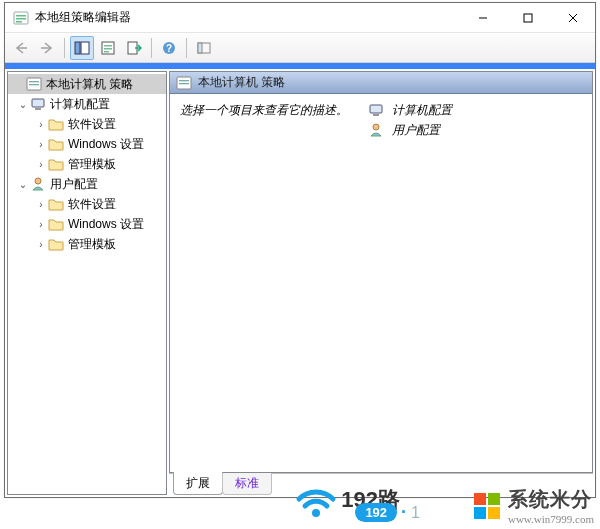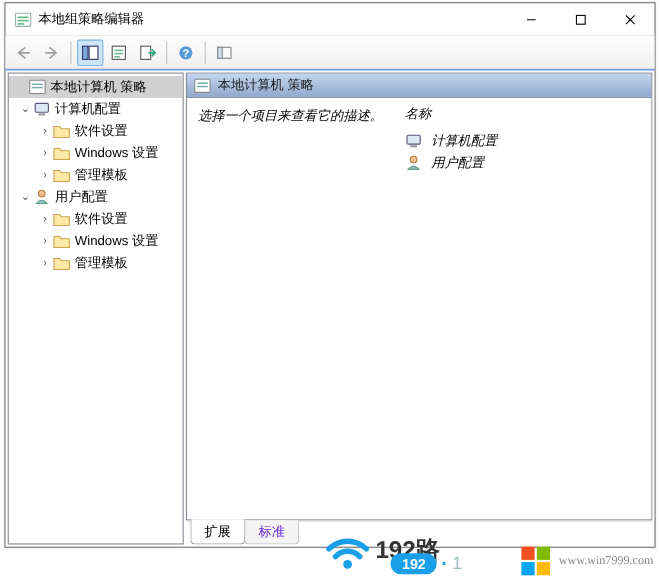--- a/index.html
+++ b/index.html
@@ -57,21 +57,21 @@
     display:flex; align-items:center; justify-content:center;
     border:1px solid transparent;
     border-radius:2px;
   }
   .tb-btn.disabled { opacity:0.4; }
   .tb-btn.pressed { background:#cde4f7; border-color:#7fb5e6; }
   .tb-sep { width:1px; height:20px; background:#c0c0c0; margin:0 3px; }
   .body {
     flex:1;
     display:flex;
-    border-top:1px solid #3b82f6;
+    border-top:6px solid #3b82f6;
     min-height:0;
   }
   .tree-pane {
     width:160px;
     border:1px solid #828790;
     margin:2px;
     background:#fff;
     overflow:auto;
     padding-top:2px;
   }
@@ -376,21 +376,20 @@
                 <rect x="3" y="8" width="10" height="1.3" fill="#7aa"></rect>
               </svg>
           </span>
           <span>本地计算机 策略</span>
         </div>
         <div class="right-body">
           <div class="desc-col">
             <div>选择一个项目来查看它的描述。</div>
           </div>
           <div class="list-col">
-            <div class="col-header">名称</div>
             <div class="list-item">
               <span class="tree-icon">
                 <svg width="16" height="16">
                     <rect x="2" y="3" width="12" height="8" rx="1" fill="#dde8f5" stroke="#557"></rect>
                     <rect x="5" y="12" width="6" height="2" fill="#999"></rect>
                   </svg>
               </span>
               <span>计算机配置</span>
             </div>
             <div class="list-item">
@@ -425,20 +424,21 @@
 </div>
 
 <div class="watermark">
   <svg width="30" height="30" viewBox="0 0 30 30">
     <rect x="2" y="2" width="12" height="12" fill="#f25022"></rect>
     <rect x="16" y="2" width="12" height="12" fill="#7fba00"></rect>
     <rect x="2" y="16" width="12" height="12" fill="#00a4ef"></rect>
     <rect x="16" y="16" width="12" height="12" fill="#ffb900"></rect>
   </svg>
   <div>
+    <div class="wm-text">系统米分</div>
     <div class="wm-sub">www.win7999.com</div>
   </div>
 </div>
 
 <div style="position:absolute; bottom:6px; right:180px; display:flex; align-items:center;">
   <span style="background:#1aa0e8;color:#fff;border-radius:10px;padding:2px 10px;font-weight:bold;font-size:13px;">192</span>
   <span style="color:#1aa0e8;font-size:18px;font-weight:bold;margin:0 4px;">·</span>
   <span style="color:#9bb;font-size:16px;">1</span>
 </div>
 

